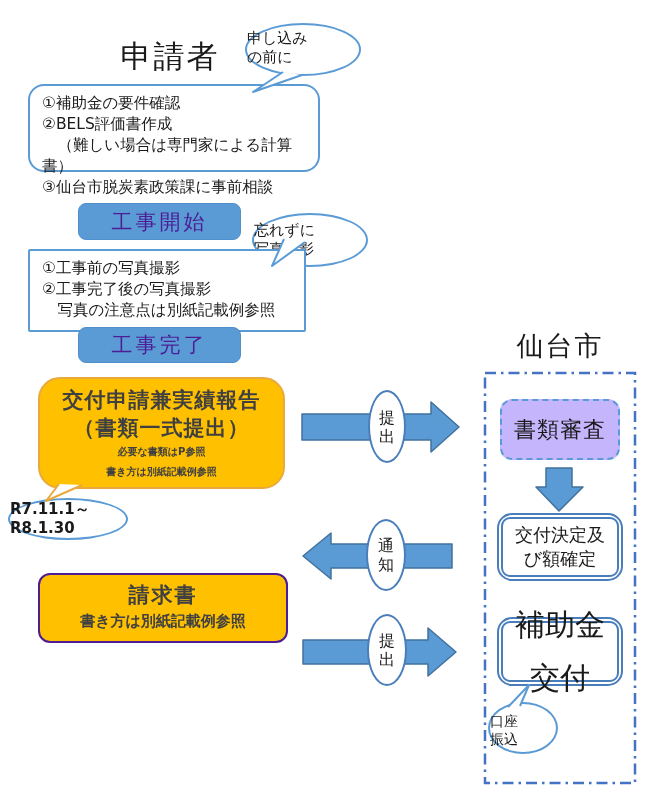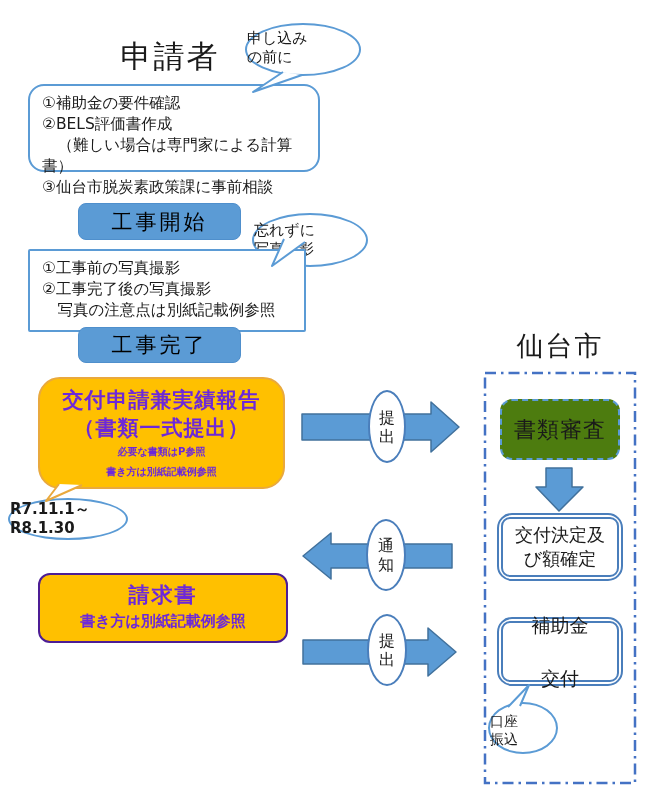--- a/index.html
+++ b/index.html
@@ -19,50 +19,50 @@
   #bubble-before{left:245px;top:23px;width:116px;height:53px;font-size:15px;line-height:19px;padding-bottom:4px;}
   #bubble-photo{left:252px;top:193px;width:116px;height:54px;font-size:15px;line-height:19px;margin-top:20px;}
   #bubble-period{left:8px;top:498px;width:120px;height:42px;font-size:15px;line-height:19px;font-weight:bold;}
   #bubble-transfer{left:488px;top:702px;width:70px;height:52px;font-size:14px;line-height:18px;padding-top:4px;}
 
   .note-box{background:#fff;border:2px solid #5B9BD5;border-radius:16px;
             font-size:15.5px;line-height:21px;padding:7px 0 0 12px;z-index:1;}
   #prep-box{left:28px;top:84px;width:292px;height:88px;}
   #photo-box{left:28px;top:249px;width:278px;height:83px;border-radius:2px;}
 
-  .blue-btn{background:#5B9BD5;border:1px solid #4F8FCC;border-radius:8px;color:#000000;
+  .blue-btn{background:#5B9BD5;border:1px solid #4F8FCC;border-radius:8px;color:#4c1d95;
             font-size:21px;letter-spacing:3px;display:flex;align-items:center;justify-content:center;z-index:1;}
   #kickoff-box{left:78px;top:203px;width:163px;height:37px;}
   #complete-box{left:78px;top:327px;width:163px;height:36px;}
 
-  .orange{background:#FFC000;color:#6d28d9;font-weight:bold;text-align:center;z-index:1;}
+  .orange{background:#FFC000;color:#404040;font-weight:bold;text-align:center;z-index:1;}
   #app-callout{left:38px;top:377px;width:247px;height:112px;border:2.5px solid #E9A93D;border-radius:22px;padding-top:7px;}
   #app-callout .big{font-size:21px;line-height:28px;letter-spacing:1px;}
   #app-callout .small{font-size:10px;line-height:20px;}
   #invoice-box{left:38px;top:573px;width:250px;height:70px;border:2px solid #4c1d95;border-radius:12px;padding-top:5px;}
   #invoice-box .big{font-size:21px;line-height:30px;letter-spacing:2px;}
   #invoice-box .small{font-size:15px;line-height:22px;}
 
   .arrow-ellipse{background:#fff;border:2px solid #4A7EBB;border-radius:50%;
                  display:flex;flex-direction:column;align-items:center;justify-content:center;
                  font-size:16px;line-height:19px;text-align:center;z-index:2;position:absolute;box-sizing:border-box;}
   #submit-top-ellipse{left:368px;top:390px;width:38px;height:73px;}
   #notify-ellipse{left:366px;top:519px;width:40px;height:72px;}
   #submit-bottom-ellipse{left:367px;top:614px;width:40px;height:72px;}
 
   #review-box{left:500px;top:399px;width:120px;height:61px;border:2px dashed #5B9BD5;border-radius:12px;
-              background:#4d7c0f;display:flex;align-items:center;justify-content:center;font-size:22px;letter-spacing:1px;z-index:1;}
+              background:#c4b5fd;display:flex;align-items:center;justify-content:center;font-size:22px;letter-spacing:1px;z-index:1;}
   .double-box{background:#fff;border:2px solid #4A7EBB;border-radius:15px;z-index:1;}
   .double-box .frame{position:absolute;left:2px;top:2px;right:2px;bottom:2px;border:2px solid #4A7EBB;border-radius:9px;}
   .double-box .txt{position:absolute;left:0;top:0;width:100%;height:100%;display:flex;flex-direction:column;
                    align-items:center;justify-content:center;text-align:center;}
   #decision-box{left:497px;top:513px;width:126px;height:68px;}
   #decision-box .txt{font-size:18px;line-height:24px;}
   #grant-box{left:497px;top:617px;width:126px;height:69px;}
-  #grant-box .txt{font-size:19px;line-height:28px;gap:25px;}
+  #grant-box .txt{font-size:30px;line-height:28px;gap:25px;}
 </style>
 </head>
 <body>
 
 <div id="canvas">
 
   <svg class="svg-layer z0" viewBox="0 0 652 800">
     <rect x="485" y="373" width="150" height="410" fill="none" stroke="#4472C4" stroke-width="2.5" stroke-dasharray="11 5 2.5 5"></rect>
     <polygon points="302,414 431,414 431,402 459,427 431,452 431,440 302,440" fill="#5B9BD5" stroke="#41719C" stroke-width="1.5" stroke-linejoin="round"></polygon>
     <polygon points="452,544 331,544 331,533 303,556 331,579 331,568 452,568" fill="#5B9BD5" stroke="#41719C" stroke-width="1.5" stroke-linejoin="round"></polygon>

